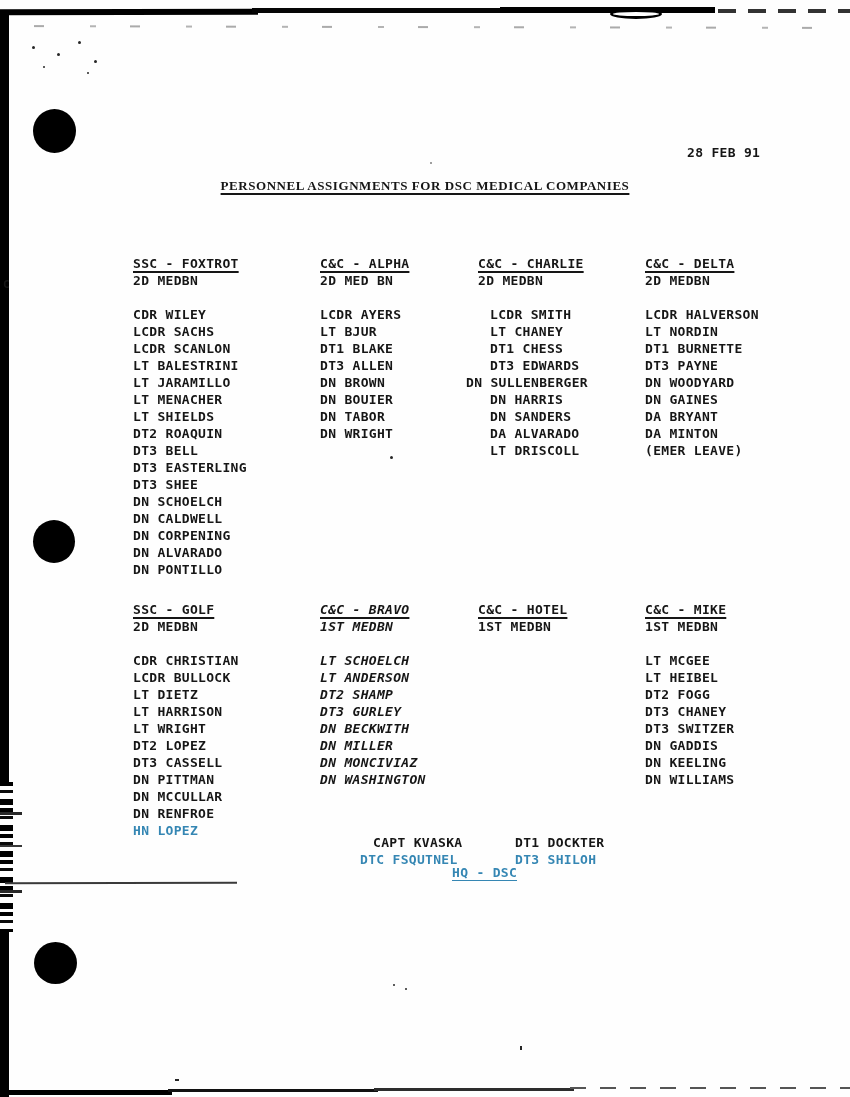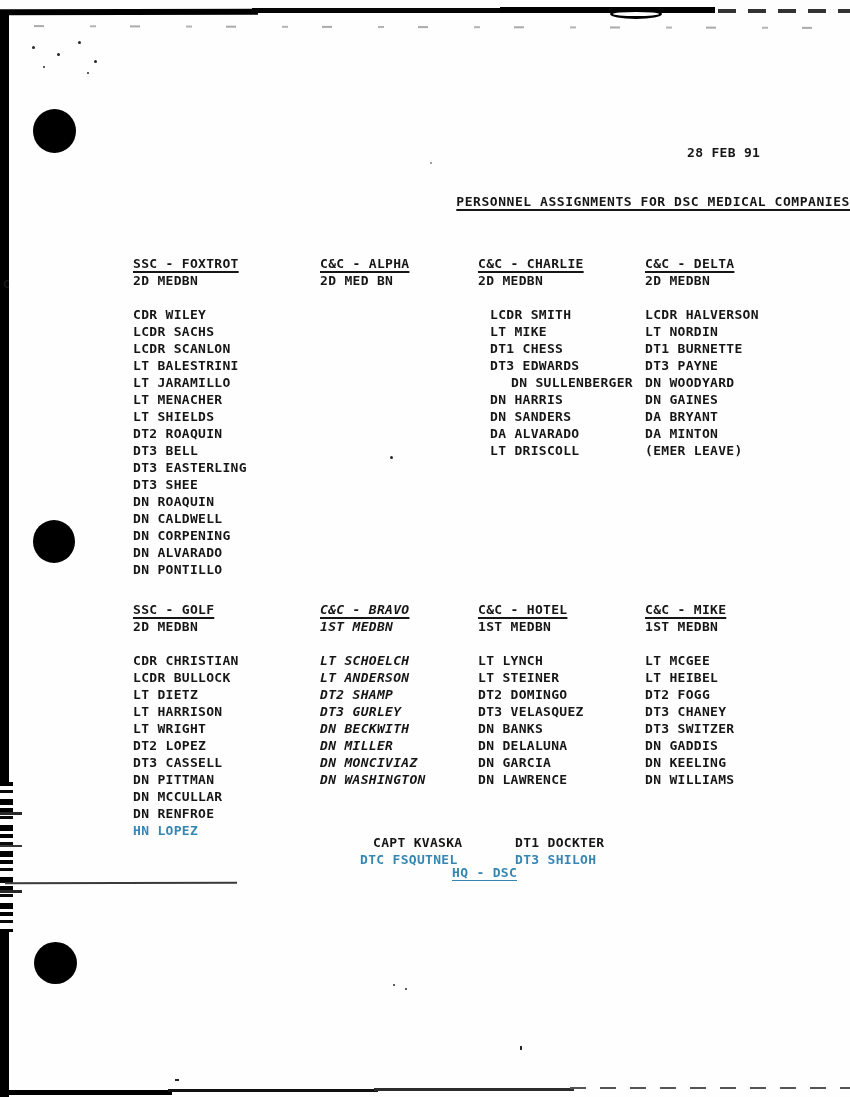--- a/index.html
+++ b/index.html
@@ -8,36 +8,36 @@
     background:#fefefe; color:#161616;
     font-family:"DejaVu Sans Mono","Liberation Mono",monospace;
     font-weight:700; font-size:13px; letter-spacing:.3px; line-height:17px;
   }
   .abs { position:absolute; }
   .pre { white-space:pre;text-align:center; }
 
   
   .date { top:144px; left:687px; }
   .title {
-    top:193px; left:0; width:100%; text-align:right; letter-spacing:.55px;
-    text-decoration:underline; text-underline-offset:3px; text-decoration-thickness:1.5px;
+    top:177px; left:0; width:100%; text-align:center; letter-spacing:.55px;
+    text-decoration:underline; text-underline-offset:3px; text-decoration-thickness:1.5px;font-family:Liberation Serif, serif;
   }
   .section { left:0; width:850px; }
   .sec1 { top:255px; }
   .sec2 { top:601px; }
   .col { position:absolute; top:0; width:200px; }
   .company-header {
     text-decoration:underline; text-underline-offset:3px; text-decoration-thickness:1.5px;
     white-space:pre;
   }
   .battalion { white-space:pre; }
   .roster { margin-top:17px; }
   .person { white-space:pre; height:17px; }
   .indent12 { padding-left:12px; }
-  .outdent { margin-left:-24px;text-align:center; }
+  .outdent { margin-left:-24px; }
   .faded { color:#0369a1; opacity:.8; filter:blur(.4px); font-weight:600; }
 
   .hq-title { top:864px; left:452px; text-decoration:underline; text-underline-offset:3px; }
   .hq-r1l { top:834px; left:373px; }
   .hq-r1r { top:834px; left:515px; }
   .hq-r2l { top:851px; left:360px; }
   .hq-r2r { top:851px; left:515px; }
 
   
   .top-bar-1 { top:9px; left:0; width:258px; height:6px; background:#000; transform:rotate(-.15deg); }
@@ -131,37 +131,47 @@
         <div class="person">LCDR SACHS</div>
         <div class="person">LCDR SCANLON</div>
         <div class="person">LT BALESTRINI</div>
         <div class="person">LT JARAMILLO</div>
         <div class="person">LT MENACHER</div>
         <div class="person">LT SHIELDS</div>
         <div class="person">DT2 ROAQUIN</div>
         <div class="person">DT3 BELL</div>
         <div class="person">DT3 EASTERLING</div>
         <div class="person">DT3 SHEE</div>
-        <div class="person">DN ROAQUIN</div>
+        <div class="person">DN SCHOELCH</div>
         <div class="person">DN CALDWELL</div>
         <div class="person">DN CORPENING</div>
         <div class="person">DN ALVARADO</div>
         <div class="person">DN PONTILLO</div>
       </div>
     </div>
     <div class="col" style="left: 320px;">
       <div class="company-header">C&amp;C - ALPHA</div>
       <div class="battalion">2D MED BN</div>
+      <div class="roster">
+        <div class="person">LCDR AYERS</div>
+        <div class="person">LT BJUR</div>
+        <div class="person">DT1 BLAKE</div>
+        <div class="person">DT3 ALLEN</div>
+        <div class="person">DN BROWN</div>
+        <div class="person">DN BOUIER</div>
+        <div class="person">DN TABOR</div>
+        <div class="person">DN WRIGHT</div>
+      </div>
     </div>
     <div class="col" style="left: 478px;">
       <div class="company-header">C&amp;C - CHARLIE</div>
       <div class="battalion">2D MEDBN</div>
       <div class="roster indent12">
         <div class="person">LCDR SMITH</div>
-        <div class="person">LT MIKE</div>
+        <div class="person">LT CHANEY</div>
         <div class="person">DT1 CHESS</div>
         <div class="person">DT3 EDWARDS</div>
         <div class="person outdent">DN SULLENBERGER</div>
         <div class="person">DN HARRIS</div>
         <div class="person">DN SANDERS</div>
         <div class="person">DA ALVARADO</div>
         <div class="person">LT DRISCOLL</div>
       </div>
     </div>
     <div class="col" style="left: 645px;">
@@ -208,30 +218,20 @@
         <div class="person">DT3 GURLEY</div>
         <div class="person">DN BECKWITH</div>
         <div class="person">DN MILLER</div>
         <div class="person">DN MONCIVIAZ</div>
         <div class="person">DN WASHINGTON</div>
       </div>
     </div>
     <div class="col" style="left: 478px;">
       <div class="company-header">C&amp;C - HOTEL</div>
       <div class="battalion">1ST MEDBN</div>
-      <div class="roster">
-        <div class="person">LT LYNCH</div>
-        <div class="person">LT STEINER</div>
-        <div class="person">DT2 DOMINGO</div>
-        <div class="person">DT3 VELASQUEZ</div>
-        <div class="person">DN BANKS</div>
-        <div class="person">DN DELALUNA</div>
-        <div class="person">DN GARCIA</div>
-        <div class="person">DN LAWRENCE</div>
-      </div>
     </div>
     <div class="col" style="left: 645px;">
       <div class="company-header">C&amp;C - MIKE</div>
       <div class="battalion">1ST MEDBN</div>
       <div class="roster">
         <div class="person">LT MCGEE</div>
         <div class="person">LT HEIBEL</div>
         <div class="person">DT2 FOGG</div>
         <div class="person">DT3 CHANEY</div>
         <div class="person">DT3 SWITZER</div>

